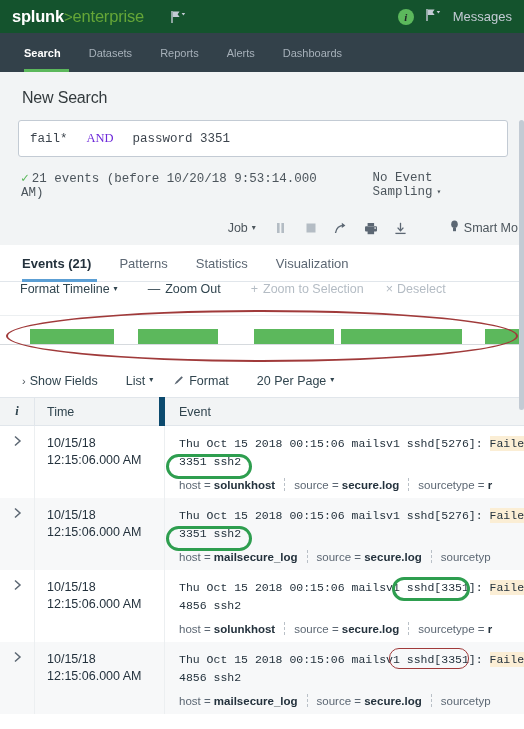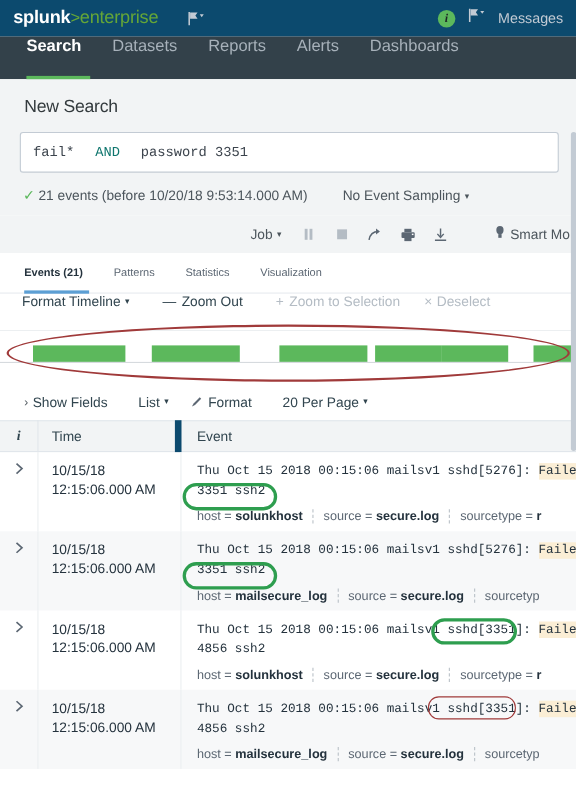--- a/index.html
+++ b/index.html
@@ -6,21 +6,21 @@
   html, body {
     width: 524px; height: 729px;
     font-family: "Liberation Sans", sans-serif;
     background: #ffffff;
     overflow: hidden;
   }
   #app { width: 524px; height: 729px; position: relative; overflow: hidden; }
 
   
   .topbar {
-    height: 33px; background: #0c4a6e;
+    height: 33px; background: #14532d;
     display: flex; align-items: center; padding: 4px 12px;
     position: relative;
   }
   .logo { font-size: 16.5px; font-weight: bold; letter-spacing: -0.2px; }
   .logo .w { color: #ffffff; }
   .logo .gt { color: #65a637; font-weight: normal; font-size: 15px; }
   .logo .e { color: #65a637; font-weight: normal; }
   .flagicon { display: inline-flex; align-items: center; margin-left: 26px; }
   .topright { margin-left: auto; display: flex; align-items: center; gap: 11px; }
   .infodot {
@@ -31,22 +31,22 @@
     font-family: "Liberation Serif", serif;
   }
   .msgs { color: #c3cbd4; font-size: 13px; white-space: nowrap; }
 
   
   .navbar {
     height: 39px; background: #33414a;
     display: flex; align-items: stretch; padding: 0 18px;
   }
   .navitem {
-    display: flex; padding: 0 14px;
-    color: #a7b1ba; font-size: 15px; position: relative;
+    display: flex; align-items: center; padding: 0 14px;
+    color: #a7b1ba; font-size: 11px; position: relative;
   }
   .navitem:first-child { padding-left: 6px; }
   .navitem.active { color: #ffffff; font-weight: bold; }
   .navitem.active::after {
     content: ""; position: absolute; left: 6px; right: 6px; bottom: 0;
     height: 3px; background: #5cb85c;
   }
 
   
   .page { background: #f2f4f5; padding: 0 18px; }
@@ -54,24 +54,24 @@
     font-size: 16px; color: #333a3d; font-weight: normal;
     padding: 17px 0 13px 4px; letter-spacing: -0.2px;
   }
   .searchbox {
     background: #ffffff; border: 1px solid #c3cbd4; border-radius: 3px;
     height: 37px; display: flex; align-items: center;
     padding: 0 11px; margin-right: -2px;
     font-family: "Liberation Mono", monospace; font-size: 12.5px;
     color: #3c444d; white-space: nowrap; overflow: hidden; gap: 19px;
   }
-  .kw-and { color: #0f766e; }
+  .kw-and { color: #6d28d9; font-family: Liberation Serif, serif; }
   .statusline {
     display: flex; align-items: center; gap: 32px;
-    padding: 13px 0 11px 3px; font-size: 12.5px; color: #4c555c;
+    padding: 13px 0 11px 3px; font-size: 12.5px; color: #4c555c; font-family: Liberation Mono, monospace;
   }
   .check { color: #5cb85c; font-size: 13px; margin-right: 3px; }
   .caret { font-size: 8px; margin-left: 4px; position: relative; top: -1px; }
 
   
   .jobbar {
     height: 34px; background: #f2f4f5;
     display: flex; align-items: center; justify-content: flex-end;
     gap: 0; padding-right: 6px; font-size: 12.5px; color: #4c555c;
   }
@@ -84,21 +84,21 @@
     margin-left: 34px; color: #4c555c; white-space: nowrap;
   }
 
   
   .tabsrow {
     background: #ffffff; border-bottom: 1px solid #e1e6eb;
     display: flex; align-items: stretch; height: 37px; padding: 0 18px;
   }
   .tab {
     display: flex; align-items: center; padding: 0 14px;
-    color: #5c6773; font-size: 10px; position: relative;
+    color: #5c6773; font-size: 13px; position: relative;
   }
   .tab:first-child { padding-left: 4px; }
   .tab.active { color: #24323d; font-weight: bold; }
   .tab.active::after {
     content: ""; position: absolute; left: 4px; right: 8px; bottom: -1px;
     height: 3px; background: #5c9fd4;
   }
 
   
   .tlcontrols {

